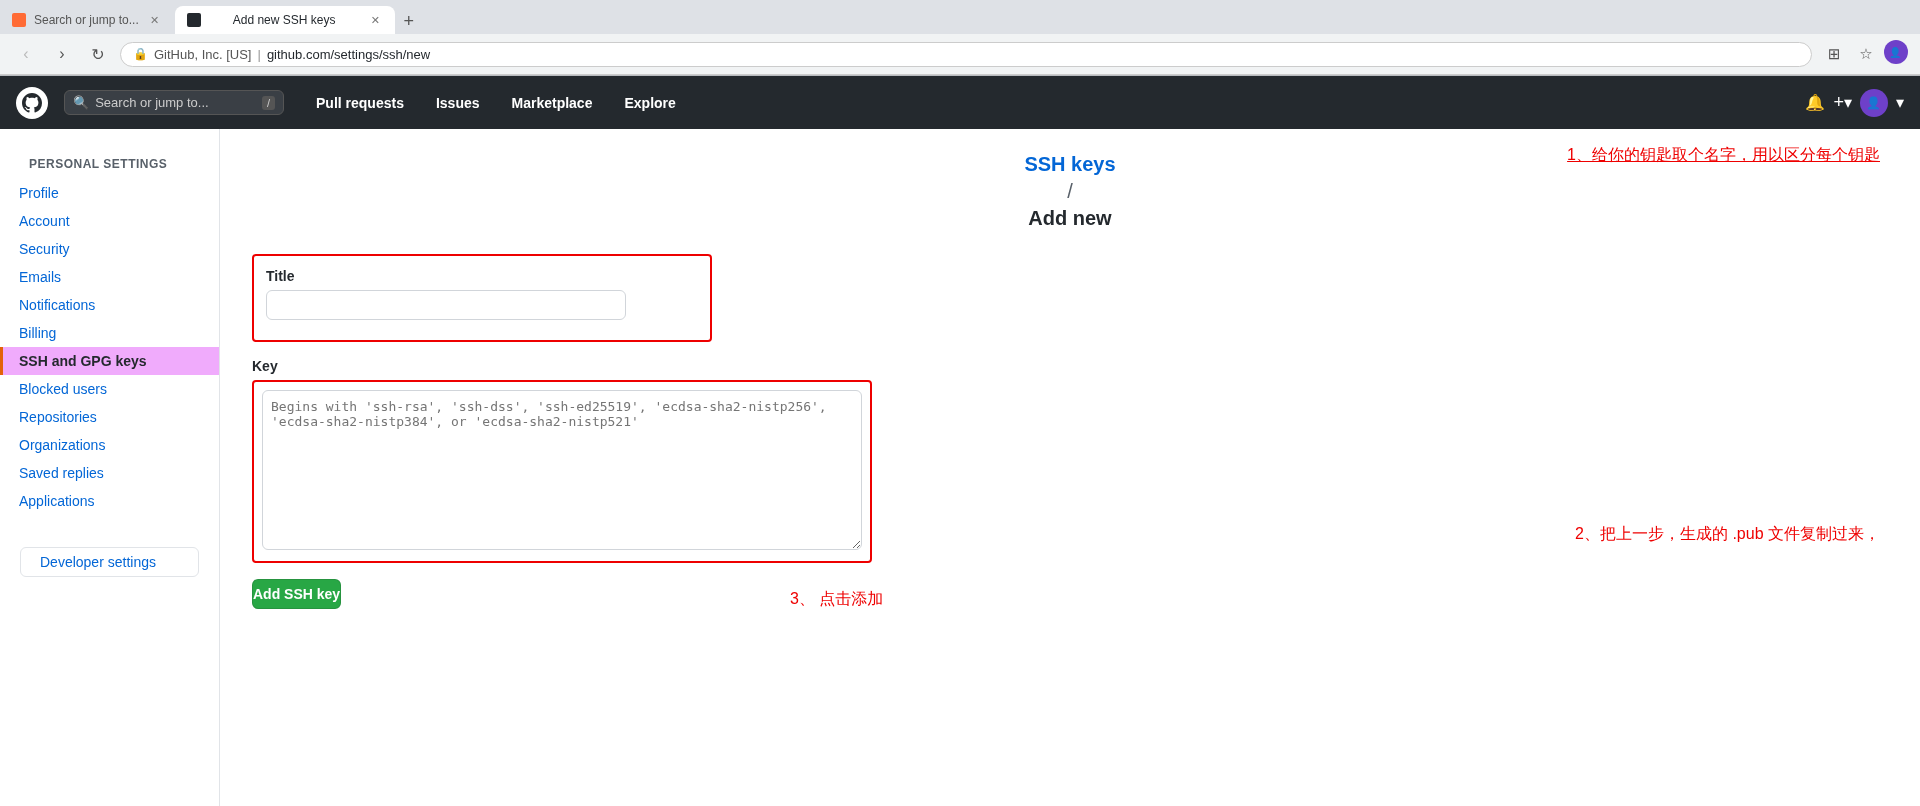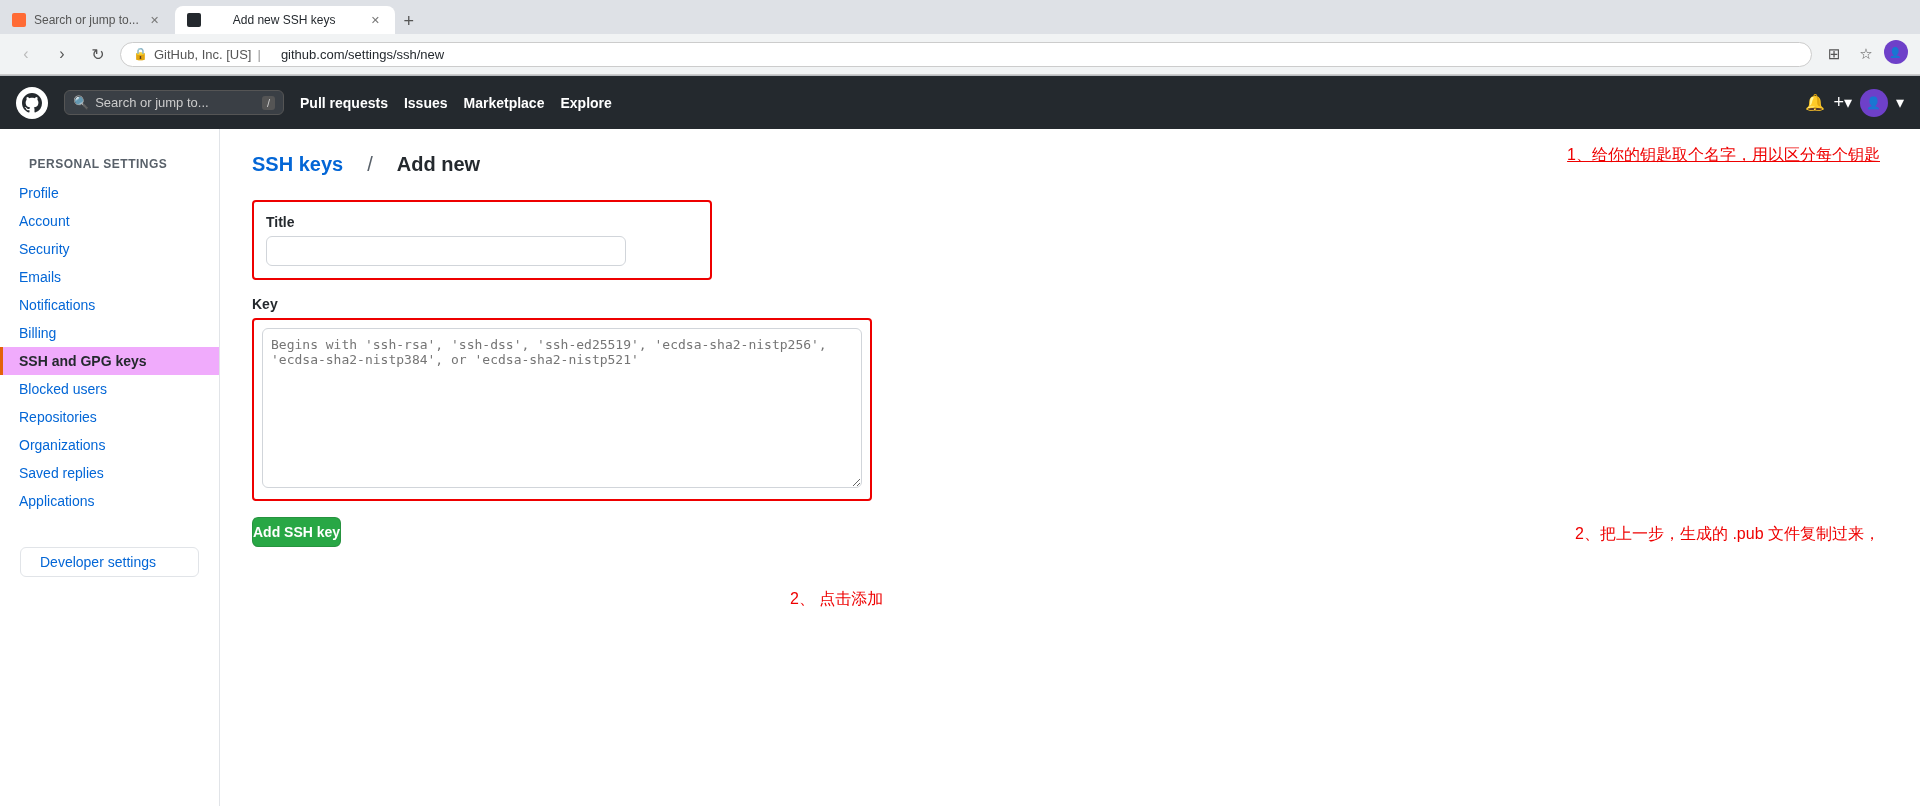--- a/index.html
+++ b/index.html
@@ -22,45 +22,45 @@
     .toolbar-actions { display: flex; gap: 4px; }
     .toolbar-action { width: 28px; height: 28px; border-radius: 50%; border: none; background: transparent; color: #555; cursor: pointer; display: flex; align-items: center; justify-content: center; font-size: 15px; }
 
     
     .gh-nav { background: #24292e; display: flex; align-items: center; padding: 0 16px; height: 53px; gap: 16px; }
     .gh-logo { width: 32px; height: 32px; background: #fff; border-radius: 50%; display: flex; align-items: center; justify-content: center; flex-shrink: 0; }
     .gh-logo svg { fill: #24292e; }
     .gh-search { display: flex; align-items: center; background: #3a3f45; border: 1px solid #555; border-radius: 6px; padding: 4px 8px; gap: 6px; width: 220px; color: #ccc; font-size: 13px; }
     .gh-search-kbd { background: #555; border-radius: 3px; padding: 1px 5px; font-size: 11px; color: #ccc; }
     .gh-nav-links { display: flex; gap: 16px; align-items: center; }
-    .gh-nav-link { color: #fff; font-size: 14px; font-weight: 600; text-decoration: none; cursor: pointer; }
+    .gh-nav-link { color: #fff; font-size: 14px; font-weight: 600; text-decoration: none; cursor: pointer; margin-left: 16px; }
     .gh-nav-right { margin-left: auto; display: flex; align-items: center; gap: 8px; }
     .gh-nav-icon-btn { background: transparent; border: none; color: #fff; font-size: 16px; cursor: pointer; display: flex; align-items: center; }
     .gh-nav-avatar { width: 28px; height: 28px; border-radius: 50%; background: #6e40c9; display: flex; align-items: center; justify-content: center; color: #fff; font-size: 12px; cursor: pointer; }
 
     
     .main-content { display: flex; min-height: calc(806px - 53px - 60px); background: #fff; }
 
     
     .sidebar { width: 220px; padding: 20px 0; border-right: 1px solid #e1e4e8; flex-shrink: 0; background: #fff; }
     .sidebar-heading { font-size: 12px; font-weight: 600; color: #586069; padding: 8px 29px; text-transform: uppercase; letter-spacing: 0.5px; }
     .sidebar-item { display: block; padding: 6px 16px; color: #0366d6; font-size: 14px; text-decoration: none; cursor: pointer; border-left: 3px solid transparent; }
     .sidebar-item.active { color: #24292e; font-weight: 600; border-left-color: #e36209; background: #f0abfc; }
 
     
     .content-area { flex: 1; padding: 24px 32px; position: relative; }
 
     
-    .breadcrumb { display: flex; align-items: center; gap: 24px; margin-bottom: 24px; }
+    .breadcrumb { display: flex; align-items: center; gap: 4px; margin-bottom: 24px; flex-direction: column; }
     .breadcrumb-link { color: #0366d6; font-size: 20px; font-weight: 600; text-decoration: none; cursor: pointer; }
     .breadcrumb-sep { color: #586069; font-size: 20px; font-weight: 300; }
     .breadcrumb-current { font-size: 20px; font-weight: 600; color: #24292e; }
 
     
-    .form-group { margin-bottom: 0; }
+    .form-group { margin-bottom: 8px; }
     .form-label { display: block; font-size: 14px; font-weight: 600; color: #24292e; margin-bottom: 6px; }
     .form-input { width: 360px; padding: 6px 8px; border: 1px solid #d1d5da; border-radius: 6px; font-size: 14px; color: #24292e; outline: none; }
     .form-textarea { width: 600px; height: 160px; padding: 8px; border: 1px solid #d1d5da; border-radius: 6px; font-size: 13px; color: #24292e; resize: vertical; outline: none; font-family: monospace; }
 
     
     .btn-green { background: #28a745; color: #fff; border: 1px solid rgba(27,31,35,0.15); border-radius: 6px; padding: 6px 0; font-size: 14px; font-weight: 600; cursor: pointer; }
 
     
     .annotation { color: #e00; font-size: 15px; position: absolute; }
     .annotation-1 { top: 16px; right: 40px; font-size: 16px; text-decoration: underline; }
@@ -91,21 +91,21 @@
     <div class="tab-add">+</div>
   </div>
   <div class="browser-toolbar">
     <button class="nav-btn disabled">‹</button>
     <button class="nav-btn">›</button>
     <button class="nav-btn">↻</button>
     <div class="address-bar">
       <span class="lock-icon">🔒</span>
       <span style="color:#555;">GitHub, Inc. [US]</span>
       <span style="color:#999;">|</span>
-      <span style="color:#24292e;margin-left:14px;">github.com/settings/ssh/new</span>
+      <span style="color:#24292e;">github.com/settings/ssh/new</span>
     </div>
     <div class="toolbar-actions">
       <button class="toolbar-action">⊞</button>
       <button class="toolbar-action">☆</button>
       <div class="gh-nav-avatar" style="background:#6e40c9;width:24px;height:24px;font-size:10px;">👤</div>
     </div>
   </div>
 </div>
 
 <nav class="gh-nav">
@@ -195,15 +195,15 @@
 
     
     <div style="margin-bottom: 12px;">
       <button class="btn-green">Add SSH key</button>
     </div>
 
     
     <div class="annotation" style="position:absolute; top: 395px; right: 40px; font-size:16px;">2、把上一步，生成的 .pub 文件复制过来，</div>
 
     
-    <div class="annotation" style="position:absolute; top: 460px; left: 570px; font-size:16px;">2、 点击添加</div>
+    <div class="annotation" style="position:absolute; top: 460px; left: 570px; font-size:16px;">3、 点击添加</div>
   </div>
 </div>
 
 </body></html>

